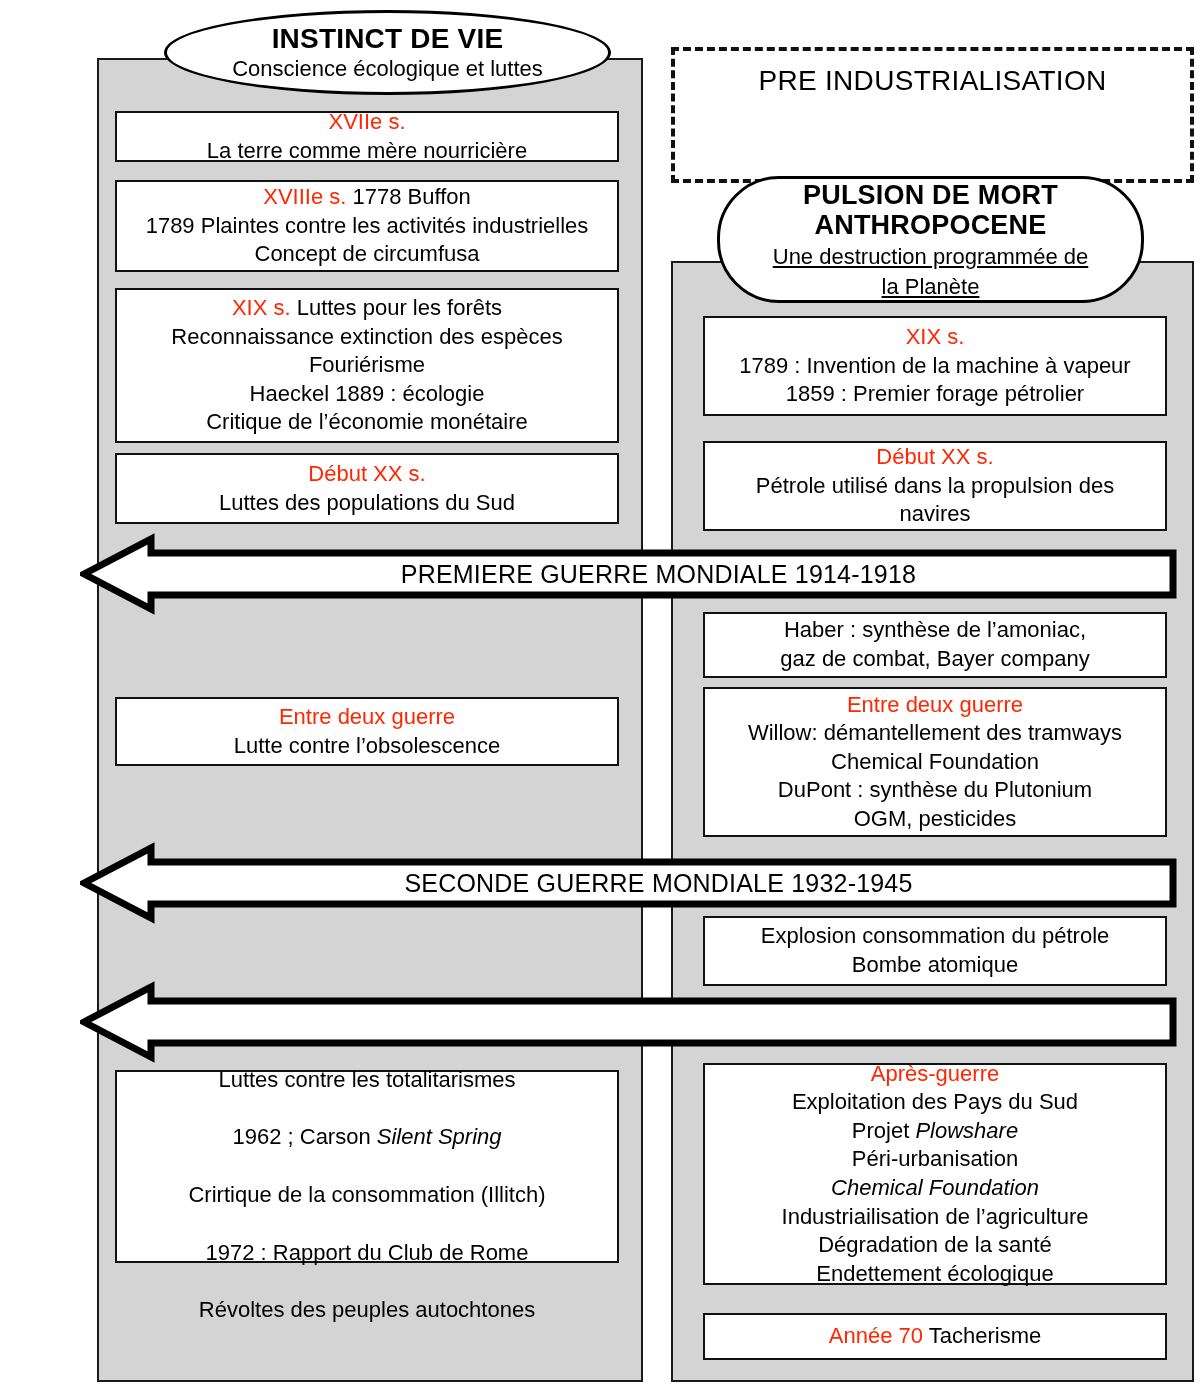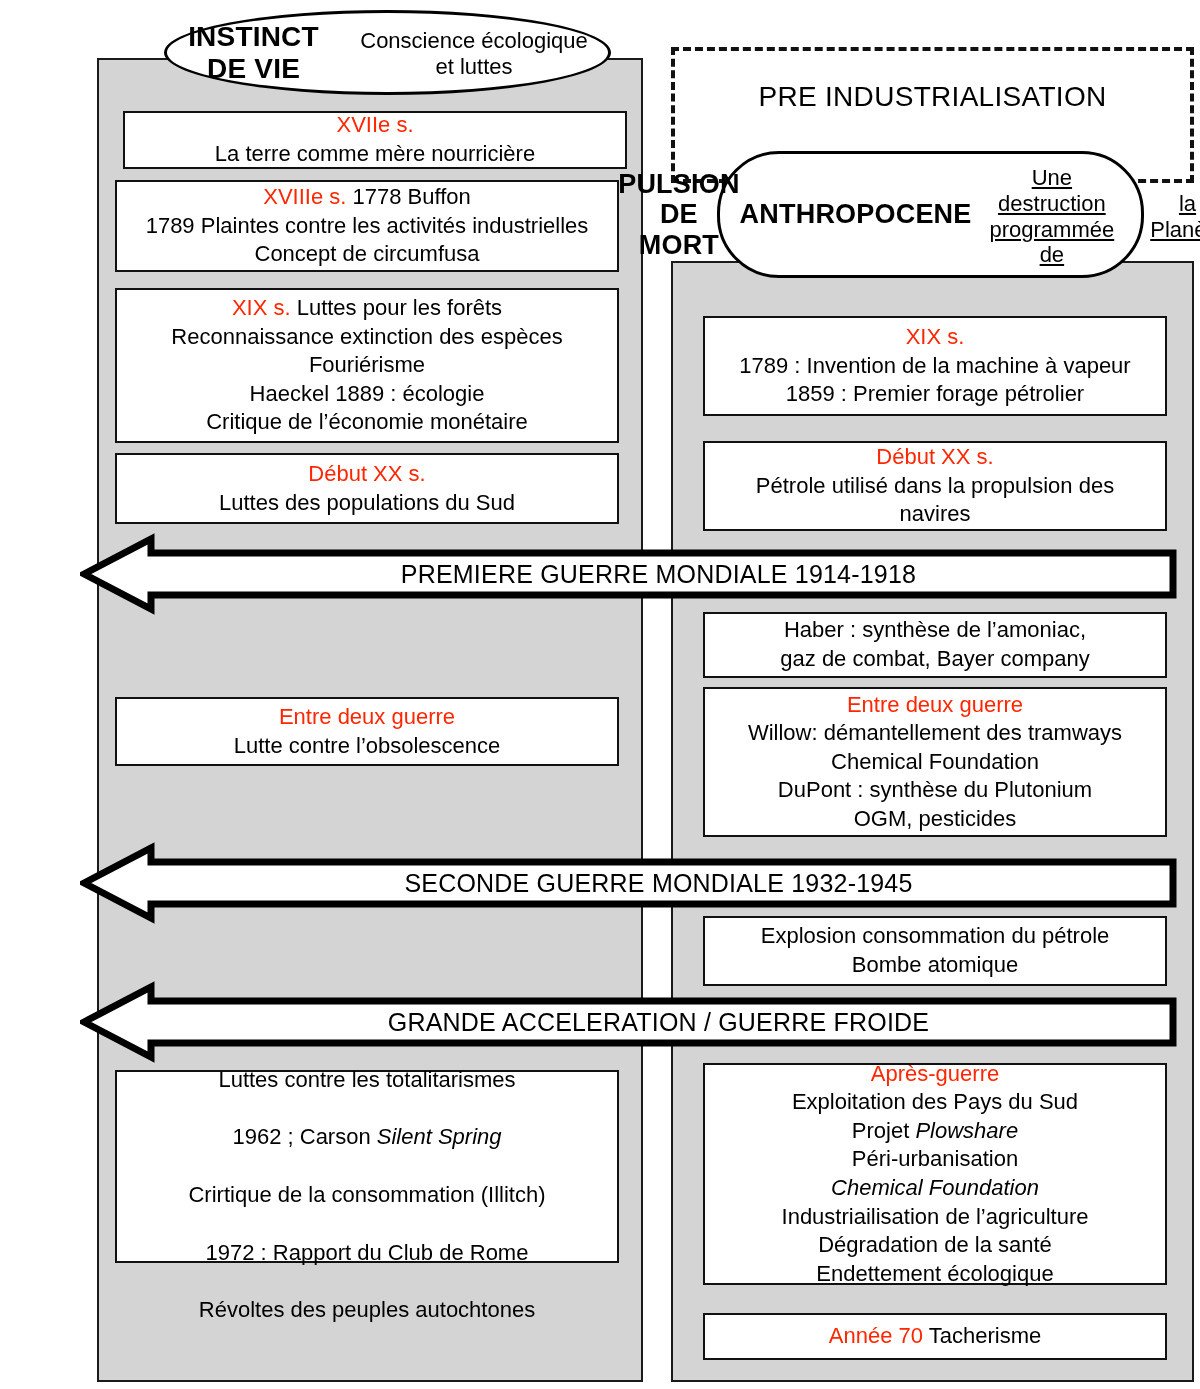--- a/index.html
+++ b/index.html
@@ -38,47 +38,48 @@
     height: 136px;
     border: 4px dashed #111111;
     box-sizing: border-box;
     display: flex;
     align-items: flex-start;
     justify-content: center;
     z-index: 4;
     background: transparent;
   }
   #preindus-box .label {
-    margin-top: 30px;
+    margin-top: 14px;
     font-size: 28px;
     letter-spacing: 0.3px;
     color: #000;
     white-space: nowrap;
   }
 
   
   .bubble {
     position: absolute;
     background: #ffffff;
     border: 3.5px solid #000000;
     box-sizing: border-box;
     text-align: center;
     z-index: 10;
     display: flex;
-    flex-direction: row;
+    flex-direction: column;
     align-items: center;
     justify-content: center;
   }
   #bubble-left {
     left: 164px; top: 10px; width: 447px; height: 85px;
     border-radius: 50% / 50%;
   }
   #bubble-right {
-    left: 717px; top: 151px; width: 427px; height: 127px;
+    left: 717px; top: 176px; width: 427px; height: 127px;
     border-radius: 62px;
+    justify-content: flex-end;
   }
   .bubble .b-title {
     font-weight: bold;
     font-size: 27px;
     line-height: 1.12;
     letter-spacing: 0.2px;
     color: #000;
   }
   .bubble .b-sub {
     font-size: 22px;
@@ -106,21 +107,21 @@
   }
   .card .line {
     font-size: 22px;
     line-height: 1.30;
     color: #000000;
     white-space: nowrap;
   }
   .card .line .red  { color: #ff2600; }
 
   
-  #card-l1 { left: 115px; top: 111px;  width: 504px; height: 58px; margin-left: 8px; }
+  #card-l1 { left: 115px; top: 111px;  width: 504px; height: 51px; }
   #card-l2 { left: 115px; top: 180px;  width: 504px; height: 92px; }
   #card-l3 { left: 115px; top: 288px;  width: 504px; height: 155px; }
   #card-l4 { left: 115px; top: 453px;  width: 504px; height: 71px; }
   #card-l5 { left: 115px; top: 697px;  width: 504px; height: 69px; }
   #card-l6 { left: 115px; top: 1070px; width: 504px; height: 193px; gap: 29px; }
 
   
   #card-r1 { left: 703px; top: 316px;  width: 464px; height: 100px; }
   #card-r2 { left: 703px; top: 441px;  width: 464px; height: 90px; }
   #card-r3 { left: 703px; top: 612px;  width: 464px; height: 66px; }
@@ -262,16 +263,15 @@
     <svg viewBox="0 0 1097 82" preserveAspectRatio="none">
       <polygon points="4,41 71,6 71,20 1093,20 1093,62 71,62 71,76" fill="#ffffff" stroke="#000000" stroke-width="7" stroke-linejoin="miter"></polygon>
     </svg>
     <div class="arrow-label">SECONDE GUERRE MONDIALE 1932-1945</div>
   </div>
 
   <div id="arrow-3" class="arrow-band">
     <svg viewBox="0 0 1097 82" preserveAspectRatio="none">
       <polygon points="4,41 71,6 71,20 1093,20 1093,62 71,62 71,76" fill="#ffffff" stroke="#000000" stroke-width="7" stroke-linejoin="miter"></polygon>
     </svg>
-    <div class="arrow-label">GRANDE ACCELERATION / GUERRE FROIDE</div>
   </div>
 
 </div>
 
 </body></html>

